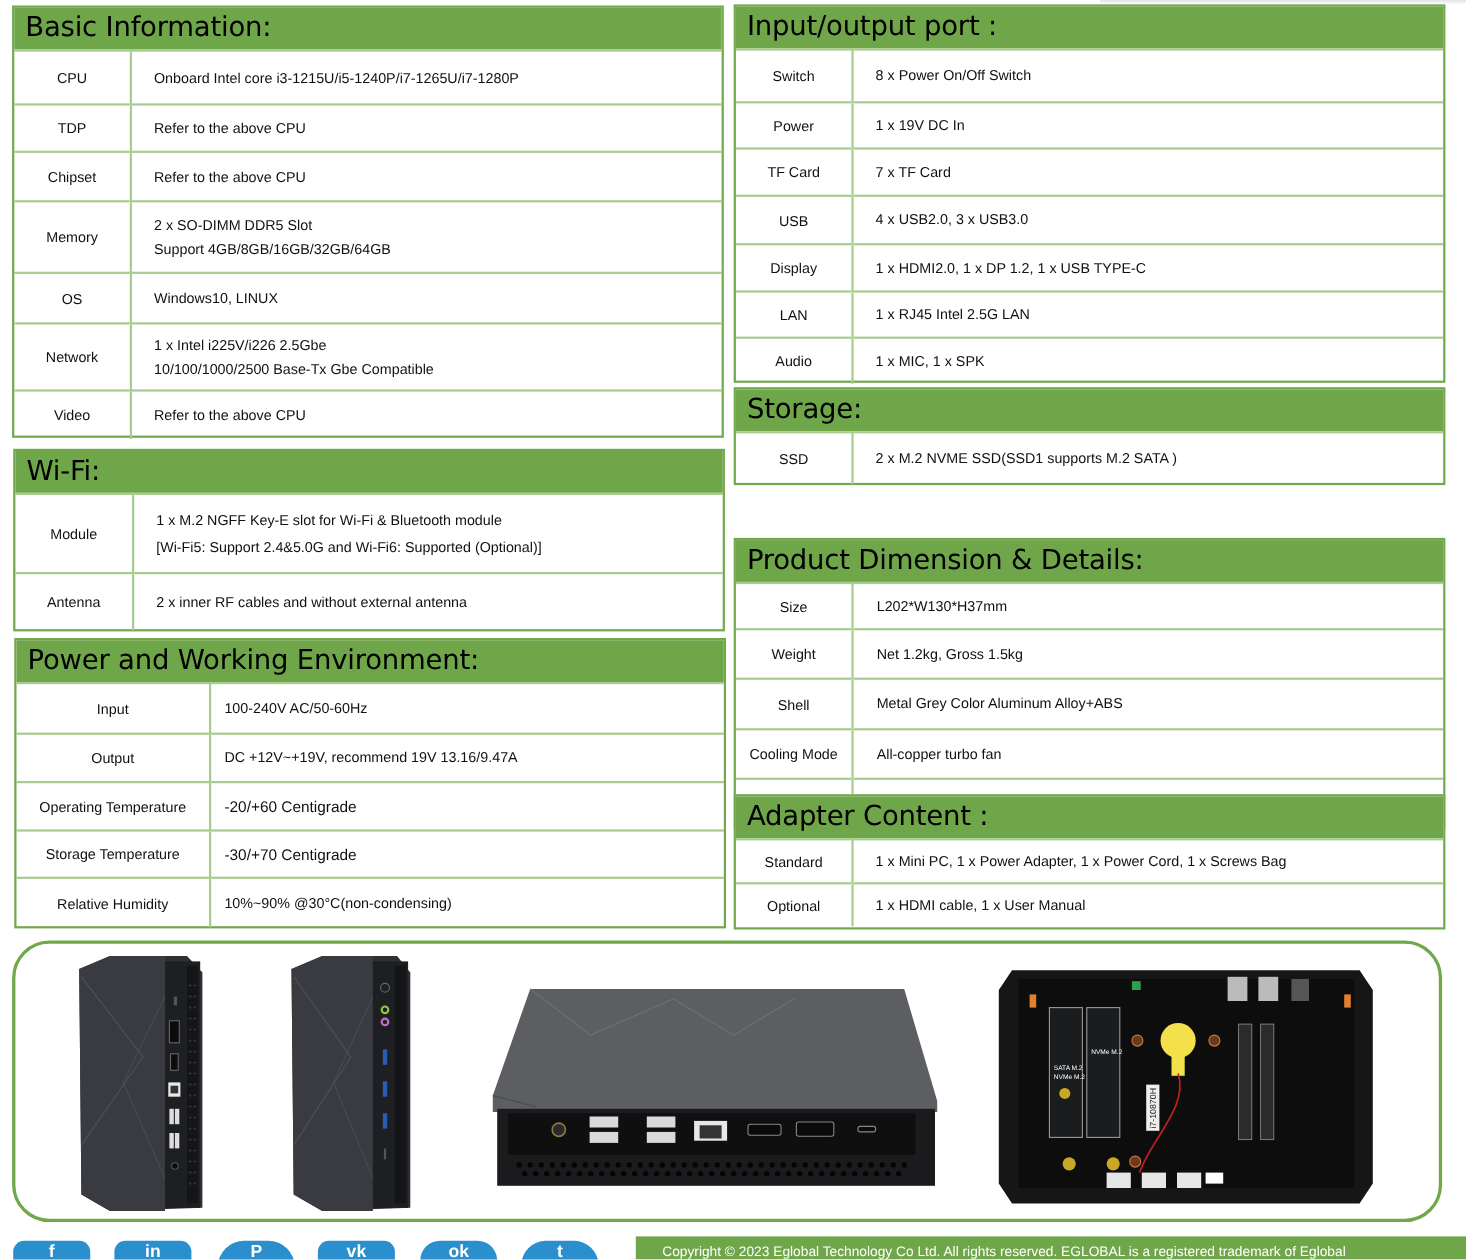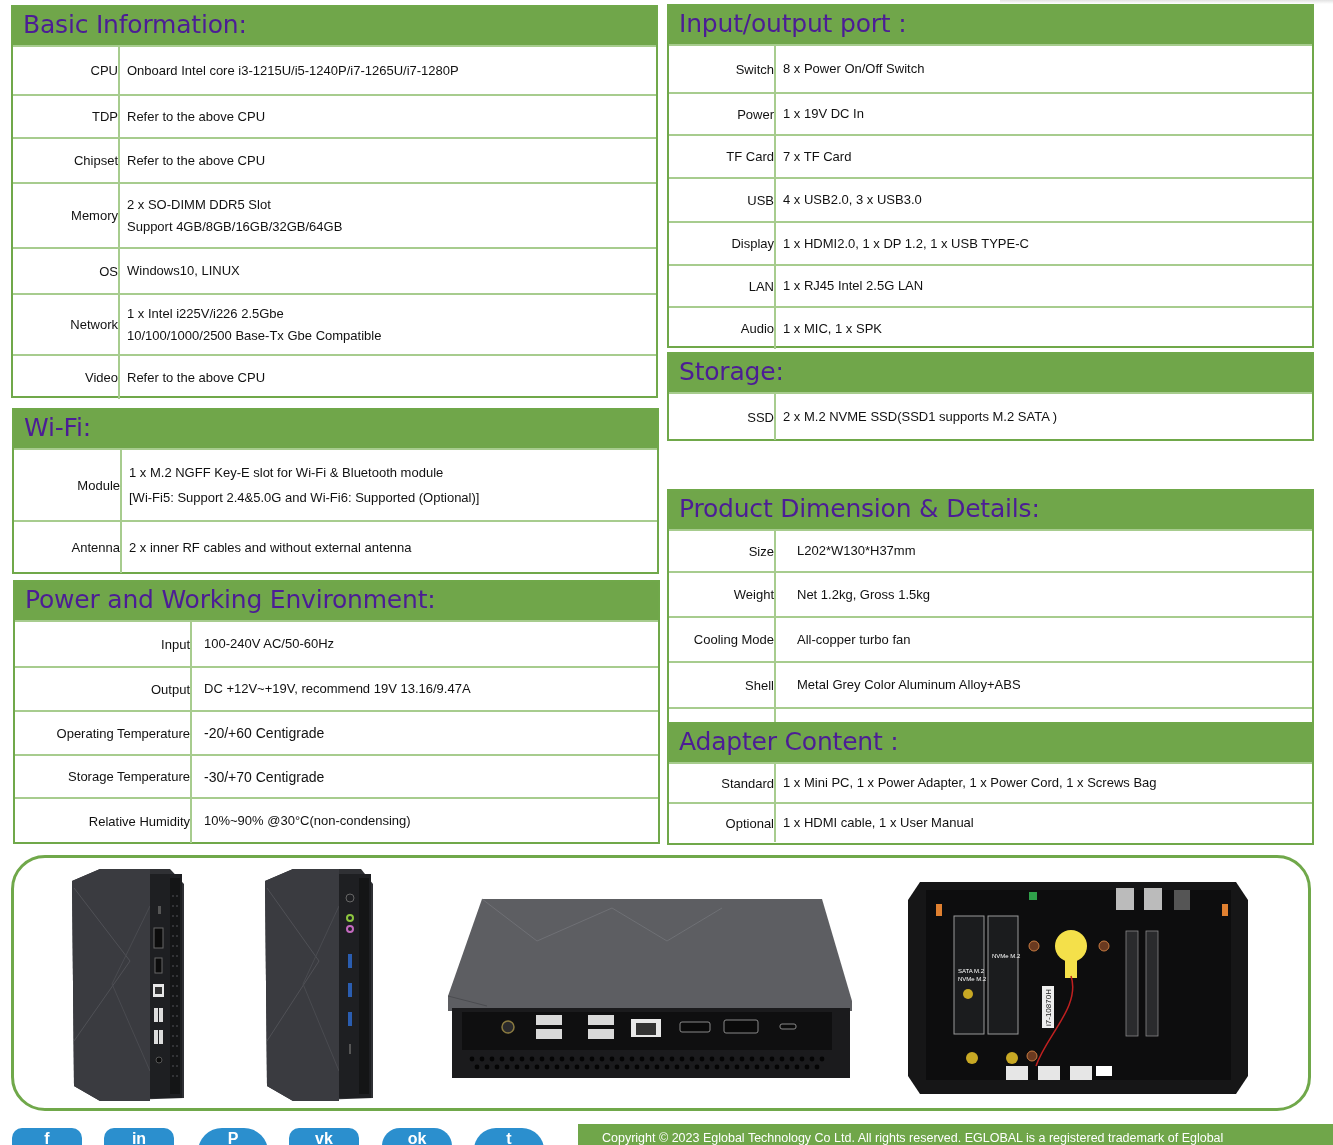--- a/index.html
+++ b/index.html
@@ -1,25 +1,25 @@
 <!DOCTYPE html>
 <html><head>
 <meta charset="utf-8">
 <style>
   * { box-sizing: border-box; margin: 0; padding: 0; }
   html, body { width: 1333px; height: 1145px; overflow: hidden; background: #ffffff; }
   body { position: relative; font-family: "Liberation Sans", "DejaVu Sans", sans-serif; color: #111; }
   .topshadow { position: absolute; left: 1000px; top: 0; width: 333px; height: 4px; background: linear-gradient(#e2e2e2, #ffffff); }
 
   .section { position: absolute; border: 2px solid #70a84a; background: #fff; }
-  .section .hdr { background: #70a64a; color: #4c1d95; font-size: 25px; line-height: 36px; height: 38px; padding-left: 10px; font-family: "DejaVu Sans", sans-serif; font-weight: normal; letter-spacing: -0.2px; }
+  .section .hdr { background: #70a64a; color: #000000; font-size: 25px; line-height: 36px; height: 38px; padding-left: 10px; font-family: "DejaVu Sans", sans-serif; font-weight: normal; letter-spacing: -0.2px; }
   .section table { border-collapse: collapse; width: 100%; table-layout: fixed; }
   .section td { border-top: 2px solid #a7cc8e; font-size: 13px; vertical-align: middle; }
-  .section td.k { text-align: right; border-right: 2px solid #a7cc8e; }
-  .section td.v { padding-left: 7px; line-height: 22px; }
+  .section td.k { text-align: center; border-right: 2px solid #a7cc8e; }
+  .section td.v { padding-left: 20px; line-height: 22px; }
   .section td.v.arial { font-family: "Liberation Sans", sans-serif; font-size: 14px; }
 
   .photo-frame { position: absolute; left: 11px; top: 855px; width: 1300px; height: 256px; border: 3px solid #70a84a; border-radius: 34px; background: #fff; overflow: hidden; }
   .prod { position: absolute; }
 
   .social { position: absolute; top: 1128px; width: 70px; height: 30px; background: #2b8fce; border-radius: 10px 10px 0 0; }
   .social span { position: absolute; left: 0; right: 0; top: 2px; text-align: center; color: #fff; font-size: 16px; font-weight: bold; }
   .copyright { position: absolute; left: 578px; top: 1124px; width: 755px; height: 21px; background: #70a64a; color: #fff; font-size: 12.5px; padding-left: 24px; line-height: 28px; overflow: hidden; white-space: nowrap; }
 </style>
 </head>
@@ -193,27 +193,27 @@
       </colgroup>
     <tbody>
         <tr style="height:42px">
           <td class="k">Size</td>
           <td class="v" style="padding-left:21px">L202*W130*H37mm</td>
         </tr>
     <tr style="height:45px">
           <td class="k">Weight</td>
           <td class="v" style="padding-left:21px">Net 1.2kg, Gross 1.5kg</td>
         </tr>
+    <tr style="height:46px">
+          <td class="k">Shell</td>
+          <td class="v" style="padding-left:21px">Metal Grey Color Aluminum Alloy+ABS</td>
+        </tr>
     <tr style="height:45px">
           <td class="k">Cooling Mode</td>
           <td class="v" style="padding-left:21px">All-copper turbo fan</td>
-        </tr>
-    <tr style="height:46px">
-          <td class="k">Shell</td>
-          <td class="v" style="padding-left:21px">Metal Grey Color Aluminum Alloy+ABS</td>
         </tr>
     <tr style="height:43px">
           <td class="k">Function</td>
           <td class="v" style="padding-left:31px">PXE, Auto Power On, RTC, Wake On LAN</td>
         </tr>
   </tbody>
     </table>
 </div>
 
 <div class="section" style="left:667px; top:722px; width:647px; height:123px;">

